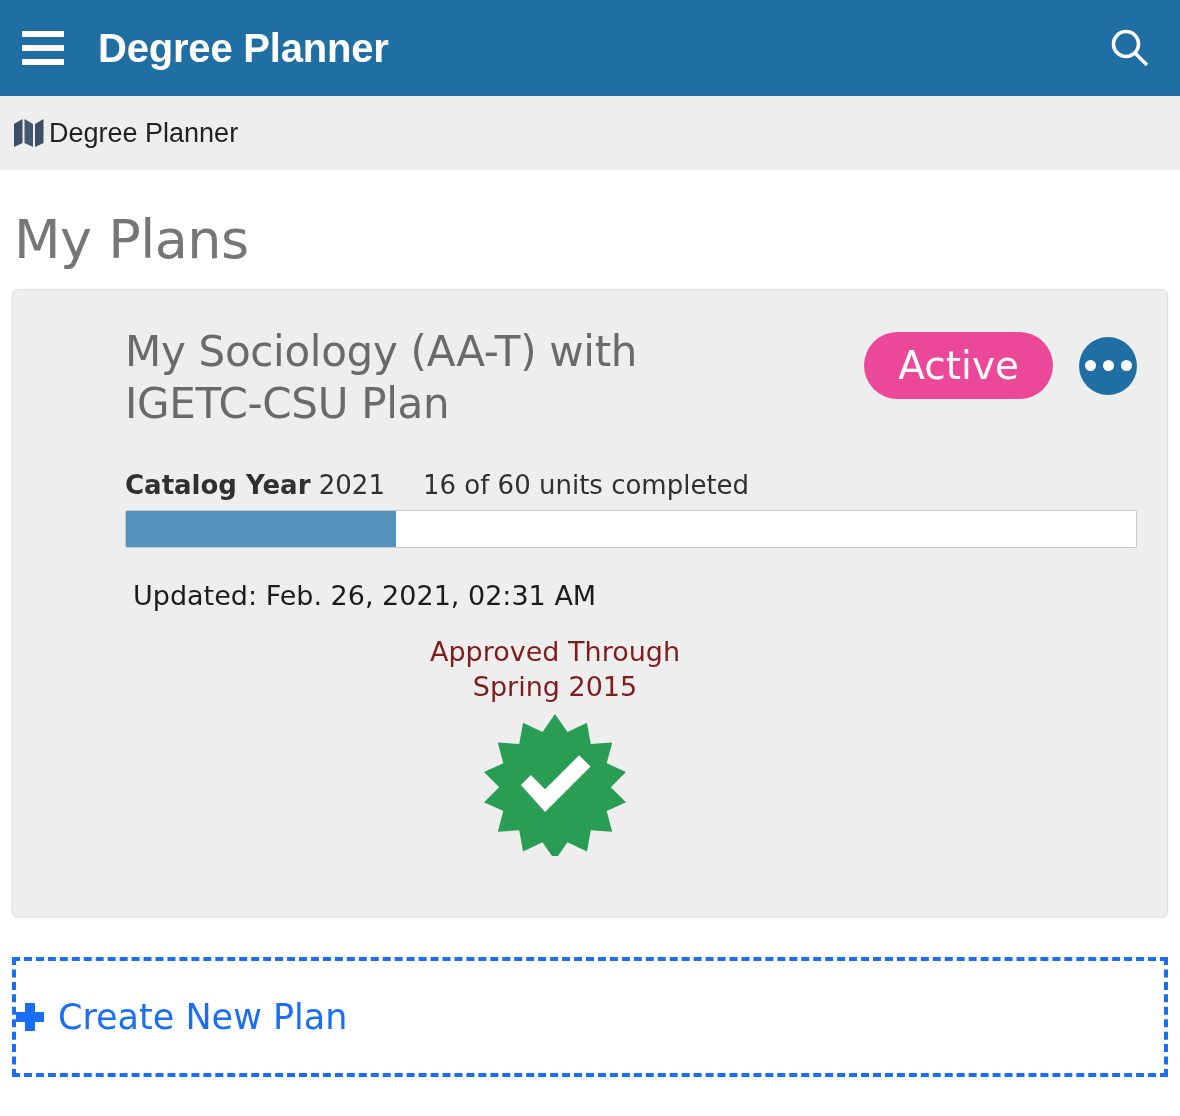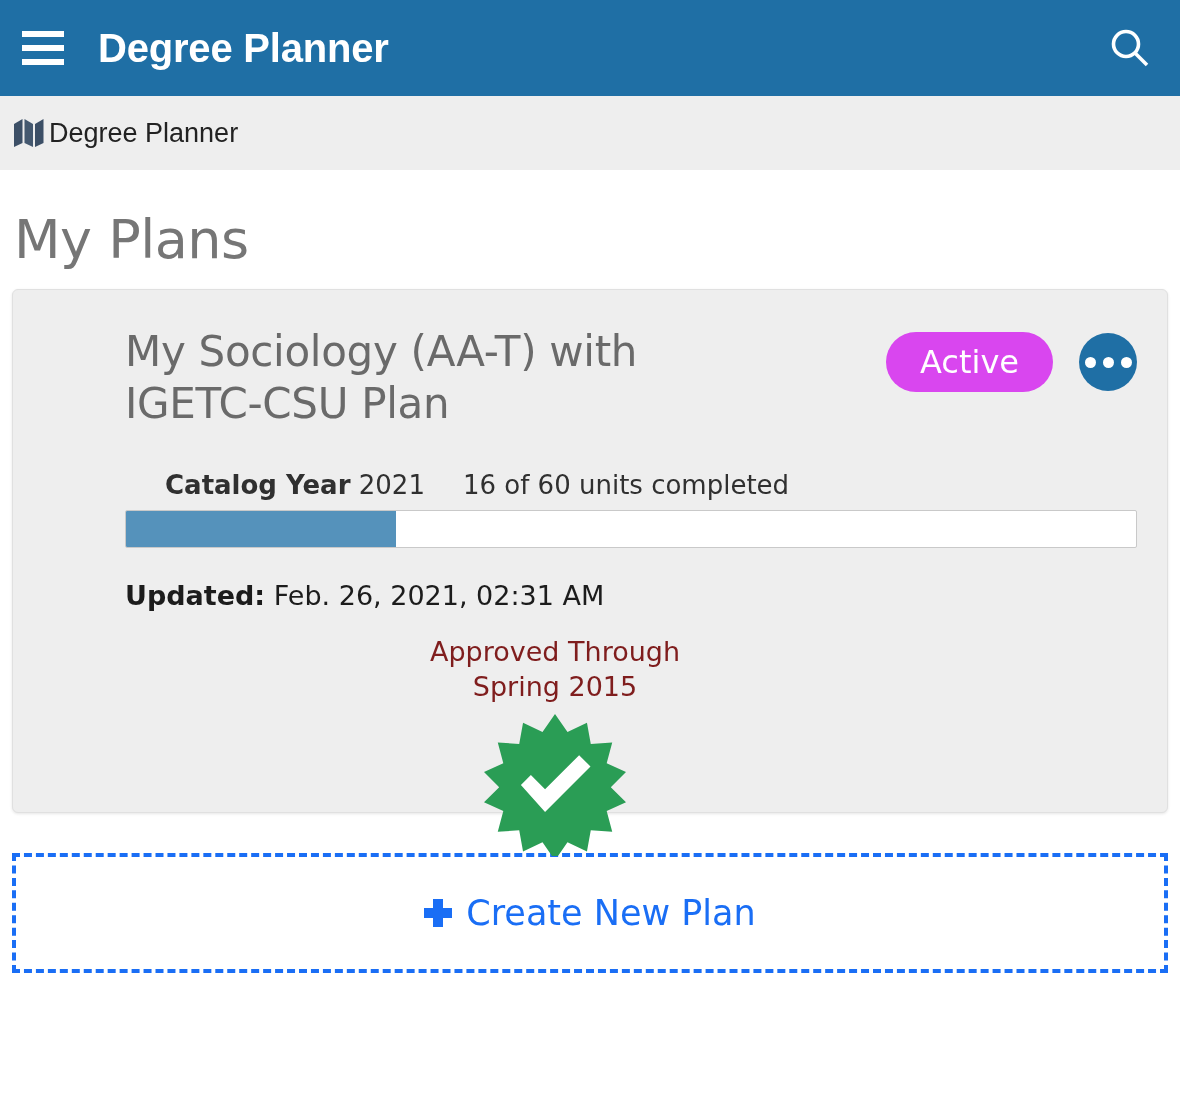--- a/index.html
+++ b/index.html
@@ -92,21 +92,21 @@
   }
 
   
   .plan-card {
     background: #eeeeee;
     border: 1px solid #e0e0e0;
     border-radius: 6px;
     box-shadow: 0 1px 3px rgba(0,0,0,0.10);
     padding: 36px 30px 26px 30px;
     position: relative;
-    height: 524px;
+    height: 628px;
   }
   .card-head {
     display: flex;
     align-items: flex-start;
     padding-left: 82px;
   }
   .card-title {
     font-size: 42px;
     line-height: 1.24;
     color: #6a6a6a;
@@ -115,23 +115,23 @@
     letter-spacing: -0.3px;
   }
   .card-head-right {
     margin-left: auto;
     display: flex;
     align-items: center;
     gap: 26px;
     padding-top: 6px;
   }
   .badge-active {
-    background: #d946ef;
+    background: #ec4899;
     color: #ffffff;
-    font-size: 32px;
+    font-size: 39px;
     border-radius: 34px;
     padding: 11px 34px;
     white-space: nowrap;
   }
   .more-btn {
     width: 58px;
     height: 58px;
     border-radius: 50%;
     background: #1f6fa5;
     display: flex;
@@ -153,21 +153,21 @@
   .meta-row {
     display: flex;
     align-items: baseline;
     margin-top: 40px;
     padding-left: 82px;
     font-size: 26px;
     color: #303030;
     white-space: nowrap;
   }
   .meta-program { }
-  .meta-catalog { margin-left: 40px; }
+  .meta-catalog { }
   .meta-catalog b { font-weight: bold; }
   .meta-units { margin-left: 38px; }
 
   
   .progress-wrap {
     margin: 10px 0 0 82px;
     height: 38px;
     background: #ffffff;
     border: 1px solid #c9c9c9;
     border-radius: 2px;
@@ -176,21 +176,21 @@
   .progress-fill {
     height: 100%;
     background: #5592bb;
   }
 
   .updated-row {
     margin: 32px 0 0 82px;
     font-size: 27px;
     color: #1c1c1c;
   }
-  .updated-row b { font-weight: bold; }
+  .updated-row b { font-weight: normal; margin-left: 8px; }
 
   
   .approval {
     margin-top: 24px;
     text-align: center;
     padding-right: 70px;
   }
   .approval-text {
     font-size: 27px;
     color: #7f1d1d;
@@ -201,21 +201,20 @@
     display: inline-block;
   }
 
   
   .create-plan {
     margin-top: 40px;
     border: 4px dashed #1a6ef5;
     height: 120px;
     display: flex;
     align-items: center;
-    justify-content: center;
     gap: 14px;
     cursor: pointer;
     background: #ffffff;
   }
   .plus-icon {
     position: relative;
     width: 28px;
     height: 28px;
     flex: none;
   }

